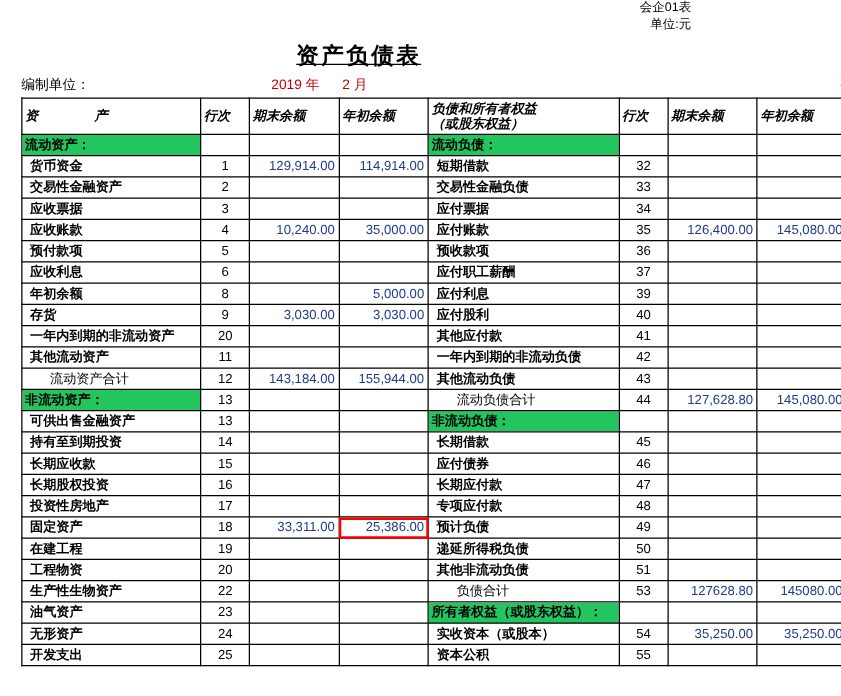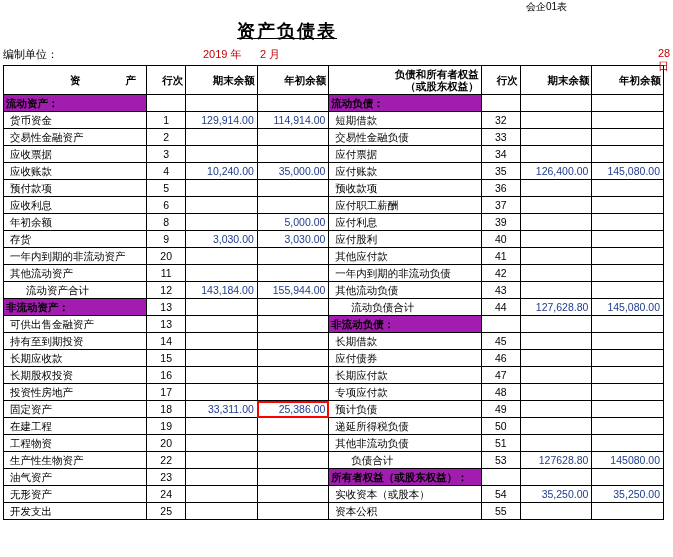--- a/index.html
+++ b/index.html
@@ -3,21 +3,21 @@
 <meta charset="utf-8">
 <style>
   html,body{margin:0;padding:0;}
   body{
     width:673px;height:557px;
     background:#ffffff;
     font-family:"Liberation Sans","DejaVu Sans",sans-serif;
     font-size:11px;color:#000;
     overflow:hidden;
   }
-  .page{position:relative;width:574px;height:557px;box-sizing:border-box;padding:0 3px;}
+  .page{position:relative;width:574px;height:557px;box-sizing:border-box;padding:0 17px;}
   .title{
     text-align:center;font-size:18px;font-weight:bold;
     letter-spacing:2px;text-decoration:underline;
     margin:6px 0 4px 0;
   }
   .hdr-right{
     text-align:right;font-size:10px;line-height:13px;
     margin-right:4px;
   }
   .hdr-line{
@@ -29,44 +29,45 @@
   .hdr-line .blk{color:#000;}
   .d-day{position:absolute;left:455px;}
   table{border-collapse:collapse;width:661px;table-layout:fixed;}
   td,th{
     border:1px solid #000;
     font-size:10.5px;
     height:16px;line-height:16px;
     padding:0 2px;
     overflow:hidden;white-space:nowrap;
   }
-  th{font-weight:bold;text-align:right;}
+  th{font-weight:bold;text-align:left;font-style:italic;}
   .colA{width:124px;}
   .colB{width:34px;}
   .colC{width:62px;}
   .colD{width:62px;}
   .colE{width:132px;}
   .colF{width:34px;}
   .colG{width:62px;}
   .colH{width:62px;}
   .num{text-align:right;color:#1f3c8c;font-family:"Liberation Sans",sans-serif;padding-right:3px;}
   .ctr{text-align:center;}
-  .sec{background:#a21caf;font-weight:bold;}
-  .indent{padding-left:6px;}
+  .sec{background:#22c55e;font-weight:bold;}
+  .indent{padding-left:6px;font-weight:bold;}
   .indent2{padding-left:22px;}
   .sp{letter-spacing:8px;}
   .hi{outline:2px solid #ff0000;outline-offset:-2px;}
 </style>
 </head>
 <body>
 
 <div class="page">
 
   <div class="hdr-right">
     <div>会企01表</div>
+    <div>单位:元</div>
   </div>
 
   <div class="title">资产负债表</div>
 
   <div class="hdr-line">
     <span>编制单位：</span>
     <span class="datebits">
       <span>2019</span>
       <span class="blk">年</span>
       &nbsp;&nbsp;&nbsp;&nbsp;

